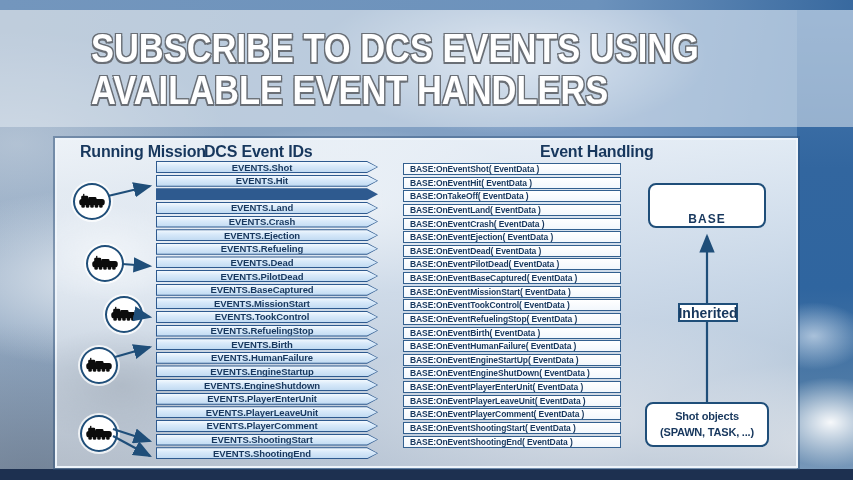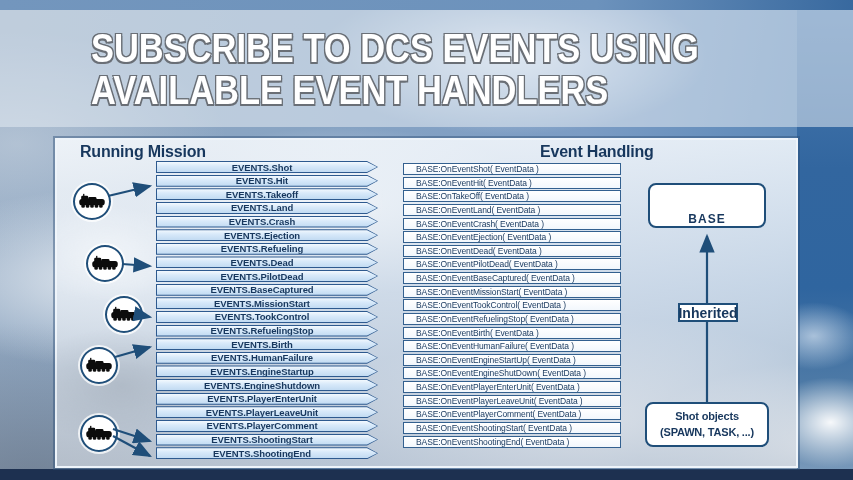--- a/index.html
+++ b/index.html
@@ -48,22 +48,22 @@
     clip-path:polygon(0 0, calc(100% - 11px) 0, 100% 50%, calc(100% - 11px) 100%, 0 100%);}
   .evrow .ev-fill{position:absolute;left:1px;top:1px;right:1px;bottom:1px;
     clip-path:polygon(0 0, calc(100% - 10px) 0, 100% 50%, calc(100% - 10px) 100%, 0 100%);
     background:linear-gradient(180deg,#f3f9fe 0%,#d9eafa 40%,#c2dbf2 100%);
     display:flex;align-items:center;justify-content:center;
     font-size:9.5px;font-weight:700;color:#17375d;letter-spacing:-.1px;padding-right:10px;white-space:nowrap;}
 
   #handler-list{position:absolute;left:403px;top:163px;width:218px;z-index:2;}
   .hrow{box-sizing:border-box;height:12.1px;margin-bottom:1.54px;border:1px solid #33608f;
     background:linear-gradient(180deg,#ffffff 0%,#f2f7fc 100%);
-    display:flex;align-items:center;font-size:8.5px;font-weight:400;color:#17375d;
-    letter-spacing:-.1px;padding-left:12px;white-space:nowrap;}
+    display:flex;align-items:center;font-size:8.5px;font-weight:700;color:#17375d;
+    letter-spacing:-.1px;padding-left:6px;white-space:nowrap;}
 
   .unit-circle{position:absolute;width:38px;height:37px;box-sizing:border-box;border:2.5px solid #1f4e79;
     border-radius:50%;background:#fff;z-index:2;box-shadow:0 0 0 2px rgba(255,255,255,.75);
     display:flex;align-items:center;justify-content:center;}
   #circle-1{left:73px;top:183px;}
   #circle-2{left:86px;top:245px;}
   #circle-3{left:105px;top:296px;}
   #circle-4{left:80px;top:347px;}
   #circle-5{left:80px;top:415px;}
   .unit-circle svg{width:28px;height:17px;}
@@ -88,34 +88,34 @@
 
   <div class="slide-title">
     <div>SUBSCRIBE TO DCS EVENTS USING</div>
     <div>AVAILABLE EVENT HANDLERS</div>
   </div>
 
   <div class="panel"></div>
   <div class="panel-clouds"></div>
 
   <div class="col-header" id="hdr-running">Running Mission</div>
+  <div class="col-header" id="hdr-ids">DCS Event IDs</div>
   <div class="col-header" id="hdr-handling">Event Handling</div>
 
   <div id="event-id-list">
       <div class="evrow">
         <div class="ev-border"></div>
         <div class="ev-fill">EVENTS.Shot</div>
       </div>
       <div class="evrow">
         <div class="ev-border"></div>
         <div class="ev-fill">EVENTS.Hit</div>
       </div>
       <div class="evrow">
         <div class="ev-border"></div>
-        <div class="ev-fill">EVENTS.Takeoff</div>
       </div>
       <div class="evrow">
         <div class="ev-border"></div>
         <div class="ev-fill">EVENTS.Land</div>
       </div>
       <div class="evrow">
         <div class="ev-border"></div>
         <div class="ev-fill">EVENTS.Crash</div>
       </div>
       <div class="evrow">

